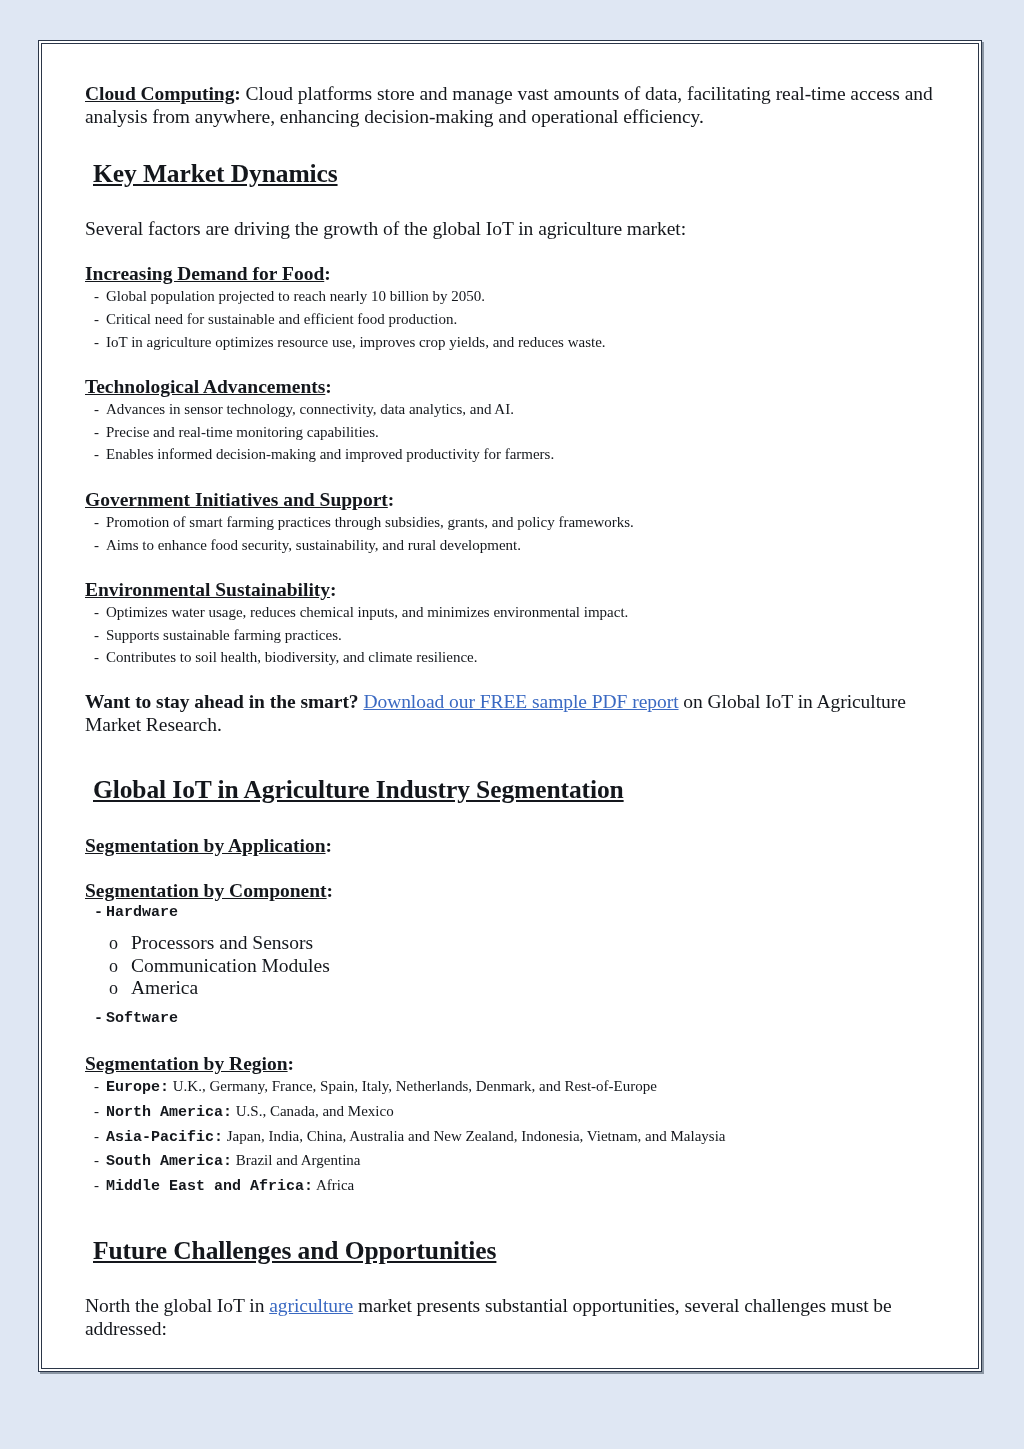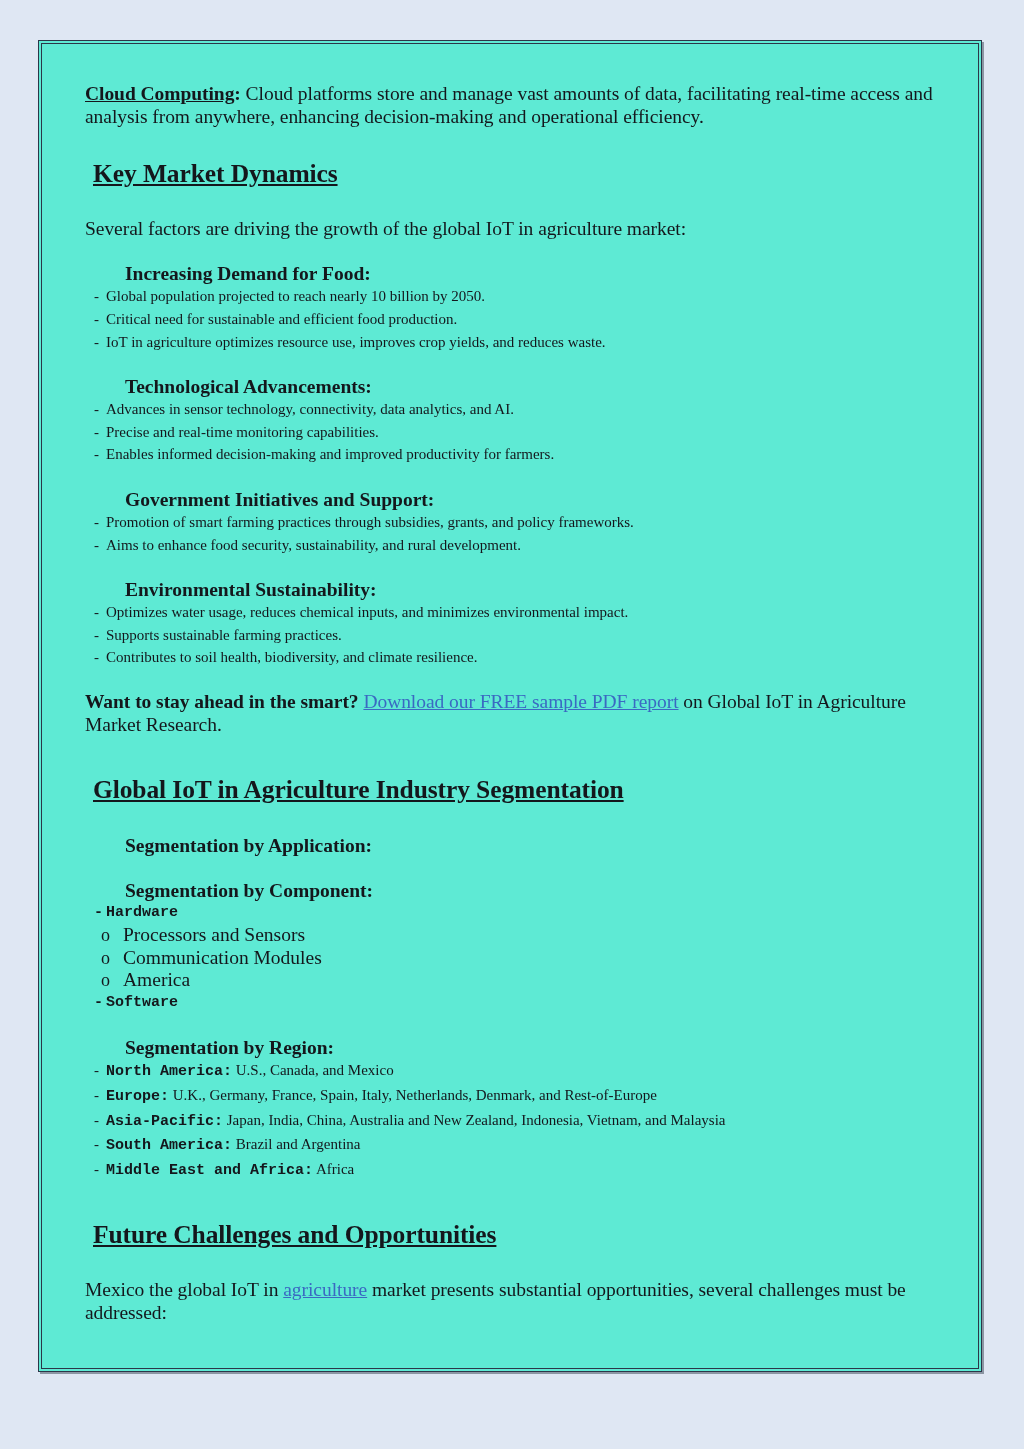--- a/index.html
+++ b/index.html
@@ -14,21 +14,21 @@
     color: #14171c;
     overflow: hidden;
   }
 
   .page-frame {
     position: absolute;
     left: 38px;
     top: 40px;
     width: 944px;
     height: 1332px;
-    background: #5eead4;
+    background: #ffffff;
     border: 1px solid #2b3648;
     box-sizing: border-box;
     box-shadow: 2px 2px 0 0 #8b96a3;
   }
   .page-frame-inner {
     position: absolute;
     left: 2px;
     top: 2px;
     right: 2px;
     bottom: 2px;
@@ -83,22 +83,22 @@
   }
   .heading-wrap { padding: 0; }
 
   
   .sub-heading {
     font-size: 19.5px;
     line-height: 23px;
     font-weight: bold;
   }
   .sub-heading .lbl {
+    text-decoration: underline;
     text-underline-offset: 1px;
-    margin-left: 40px;
   }
 
   
   ul.dash-list {
     list-style: none;
     margin: 0;
     padding: 0;
   }
   ul.dash-list > li {
     font-size: 15px;
@@ -107,21 +107,21 @@
     position: relative;
   }
   ul.dash-list > li:before {
     content: "-";
     position: absolute;
     left: 9px;
     top: 0;
   }
   ul.circle-list {
     list-style: none;
-    margin: 0;
+    margin: 8px;
     padding: 0;
   }
   ul.circle-list > li {
     font-size: 19.5px;
     line-height: 22.6px;
     padding-left: 38px;
     position: relative;
   }
   ul.circle-list > li:before {
     content: "o";
@@ -217,31 +217,31 @@
       <li>America</li>
     </ul>
     <ul class="dash-list">
       <li class="bold-item">Software</li>
     </ul>
 
     <div class="gap-md"></div>
 
     <div class="sub-heading"><span class="lbl">Segmentation by Region</span><span>:</span></div>
     <ul class="dash-list">
+      <li><span class="item-label">Europe:</span><span> U.K., Germany, France, Spain, Italy, Netherlands, Denmark, and Rest-of-Europe</span></li>
       <li><span class="item-label">North America:</span><span> U.S., Canada, and Mexico</span></li>
-      <li><span class="item-label">Europe:</span><span> U.K., Germany, France, Spain, Italy, Netherlands, Denmark, and Rest-of-Europe</span></li>
       <li><span class="item-label">Asia-Pacific:</span><span> Japan, India, China, Australia and New Zealand, Indonesia, Vietnam, and Malaysia</span></li>
       <li><span class="item-label">South America:</span><span> Brazil and Argentina</span></li>
       <li><span class="item-label">Middle East and Africa:</span><span> Africa</span></li>
     </ul>
 
     <div class="gap-lg"></div>
 
     <div class="heading-wrap">
       <h2 class="section-heading">Future Challenges and Opportunities</h2>
     </div>
 
     <div class="gap-md"></div>
 
-    <p class="para"><span>Mexico the global IoT in </span><a class="link" href="#">agriculture</a><span> market presents substantial opportunities, several challenges must be addressed:</span></p>
+    <p class="para"><span>North the global IoT in </span><a class="link" href="#">agriculture</a><span> market presents substantial opportunities, several challenges must be addressed:</span></p>
 
   </div>
 </div>
 
 </body></html>

